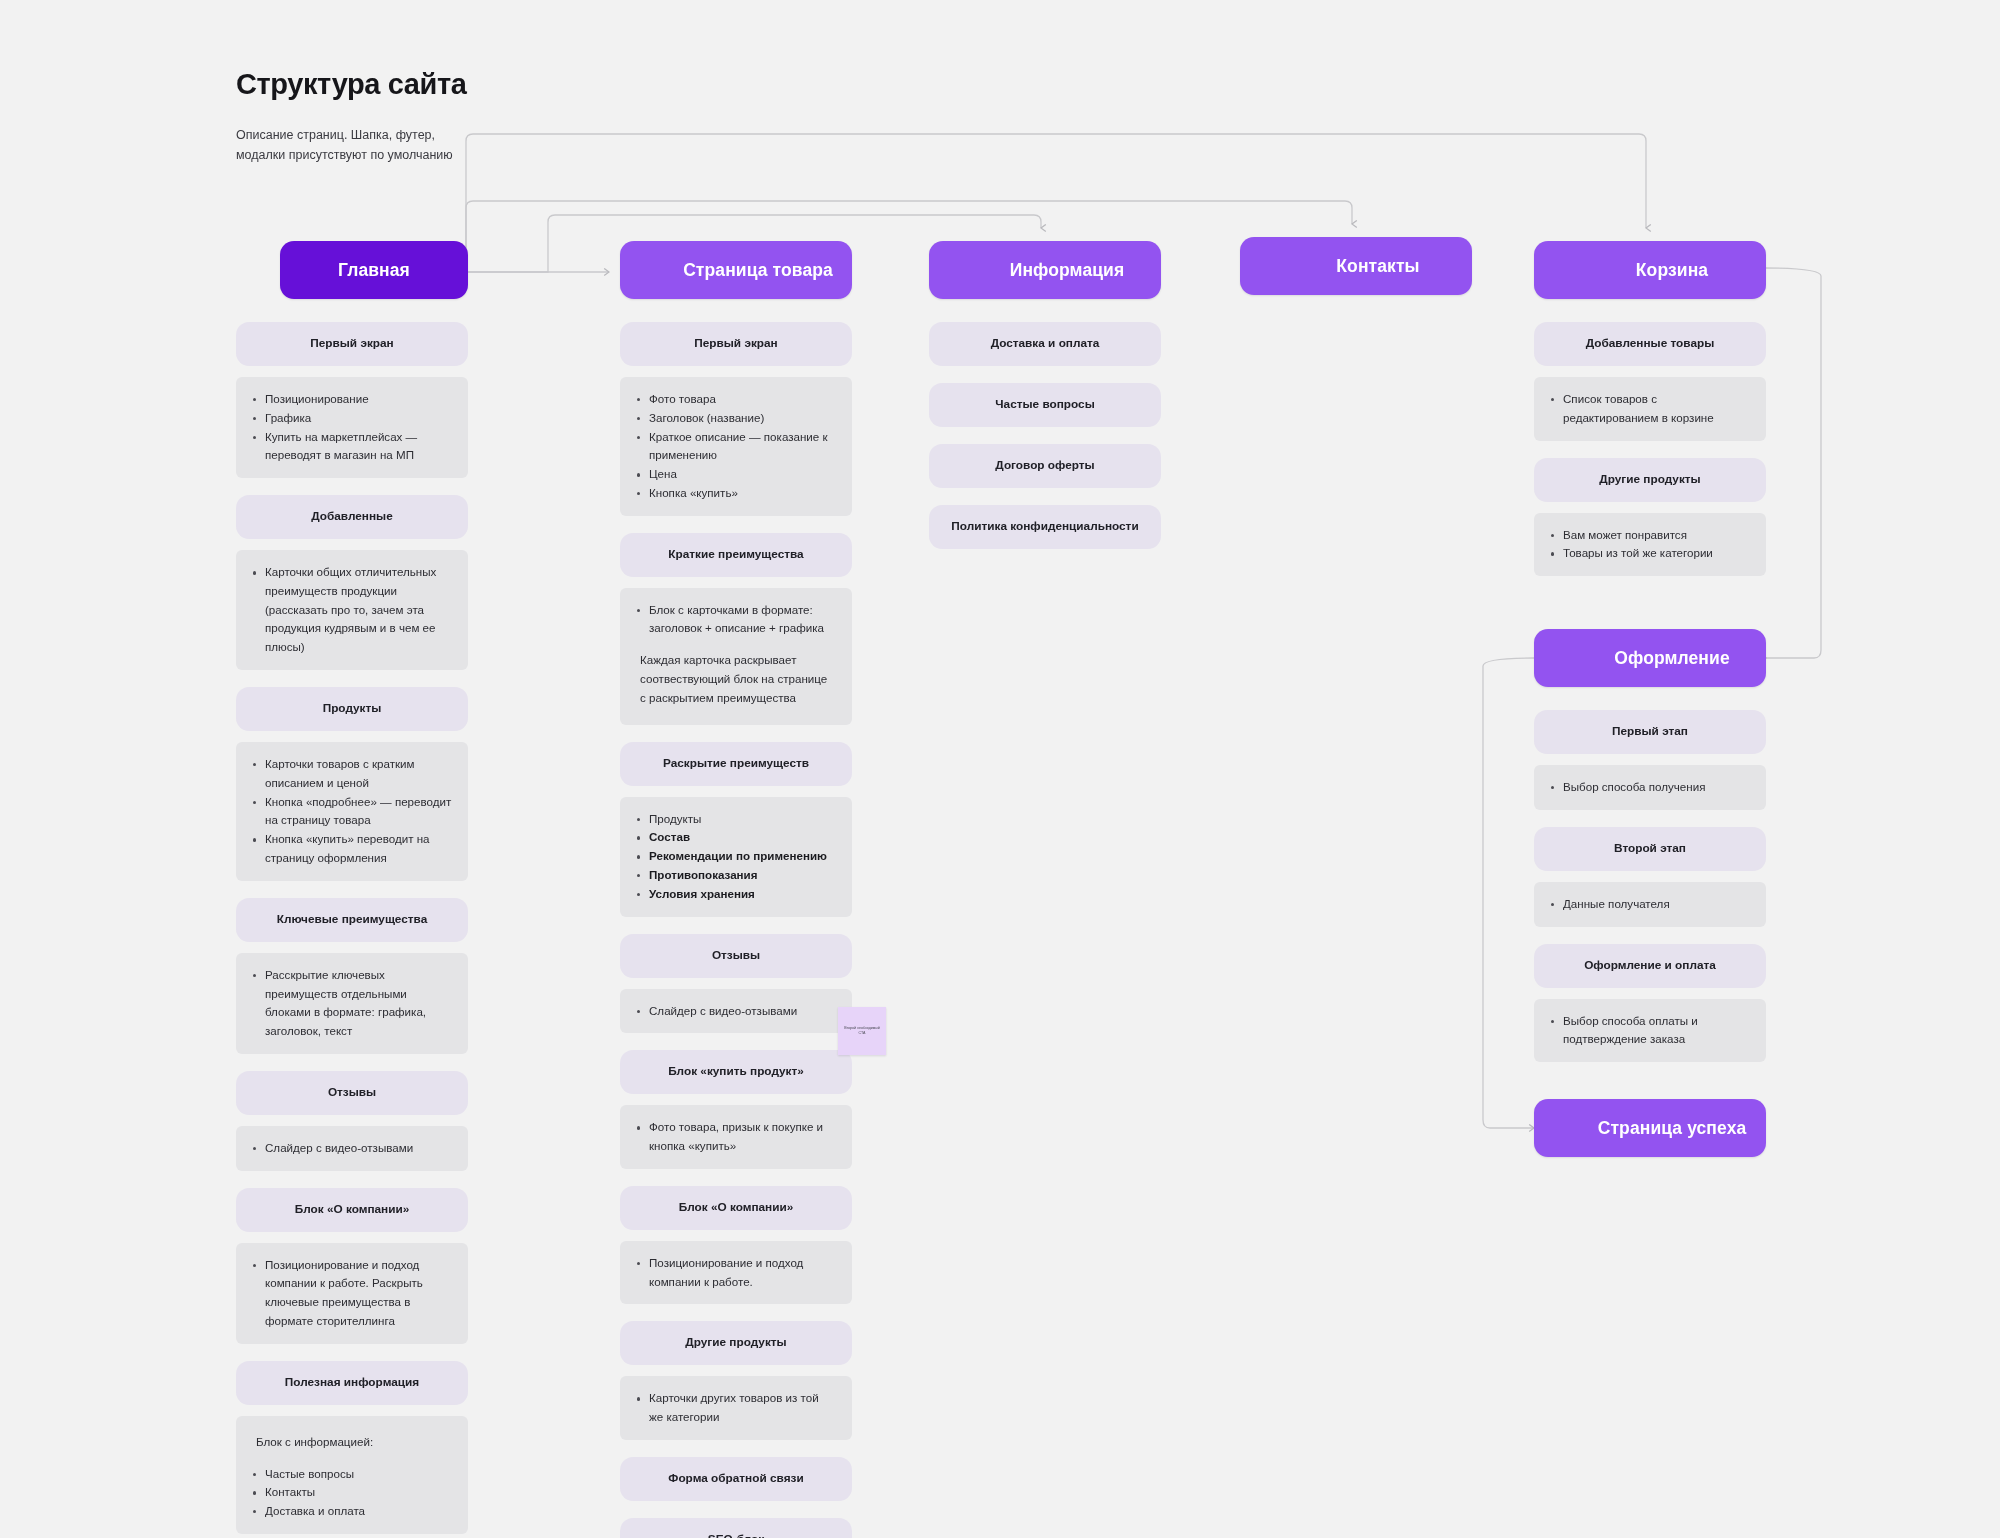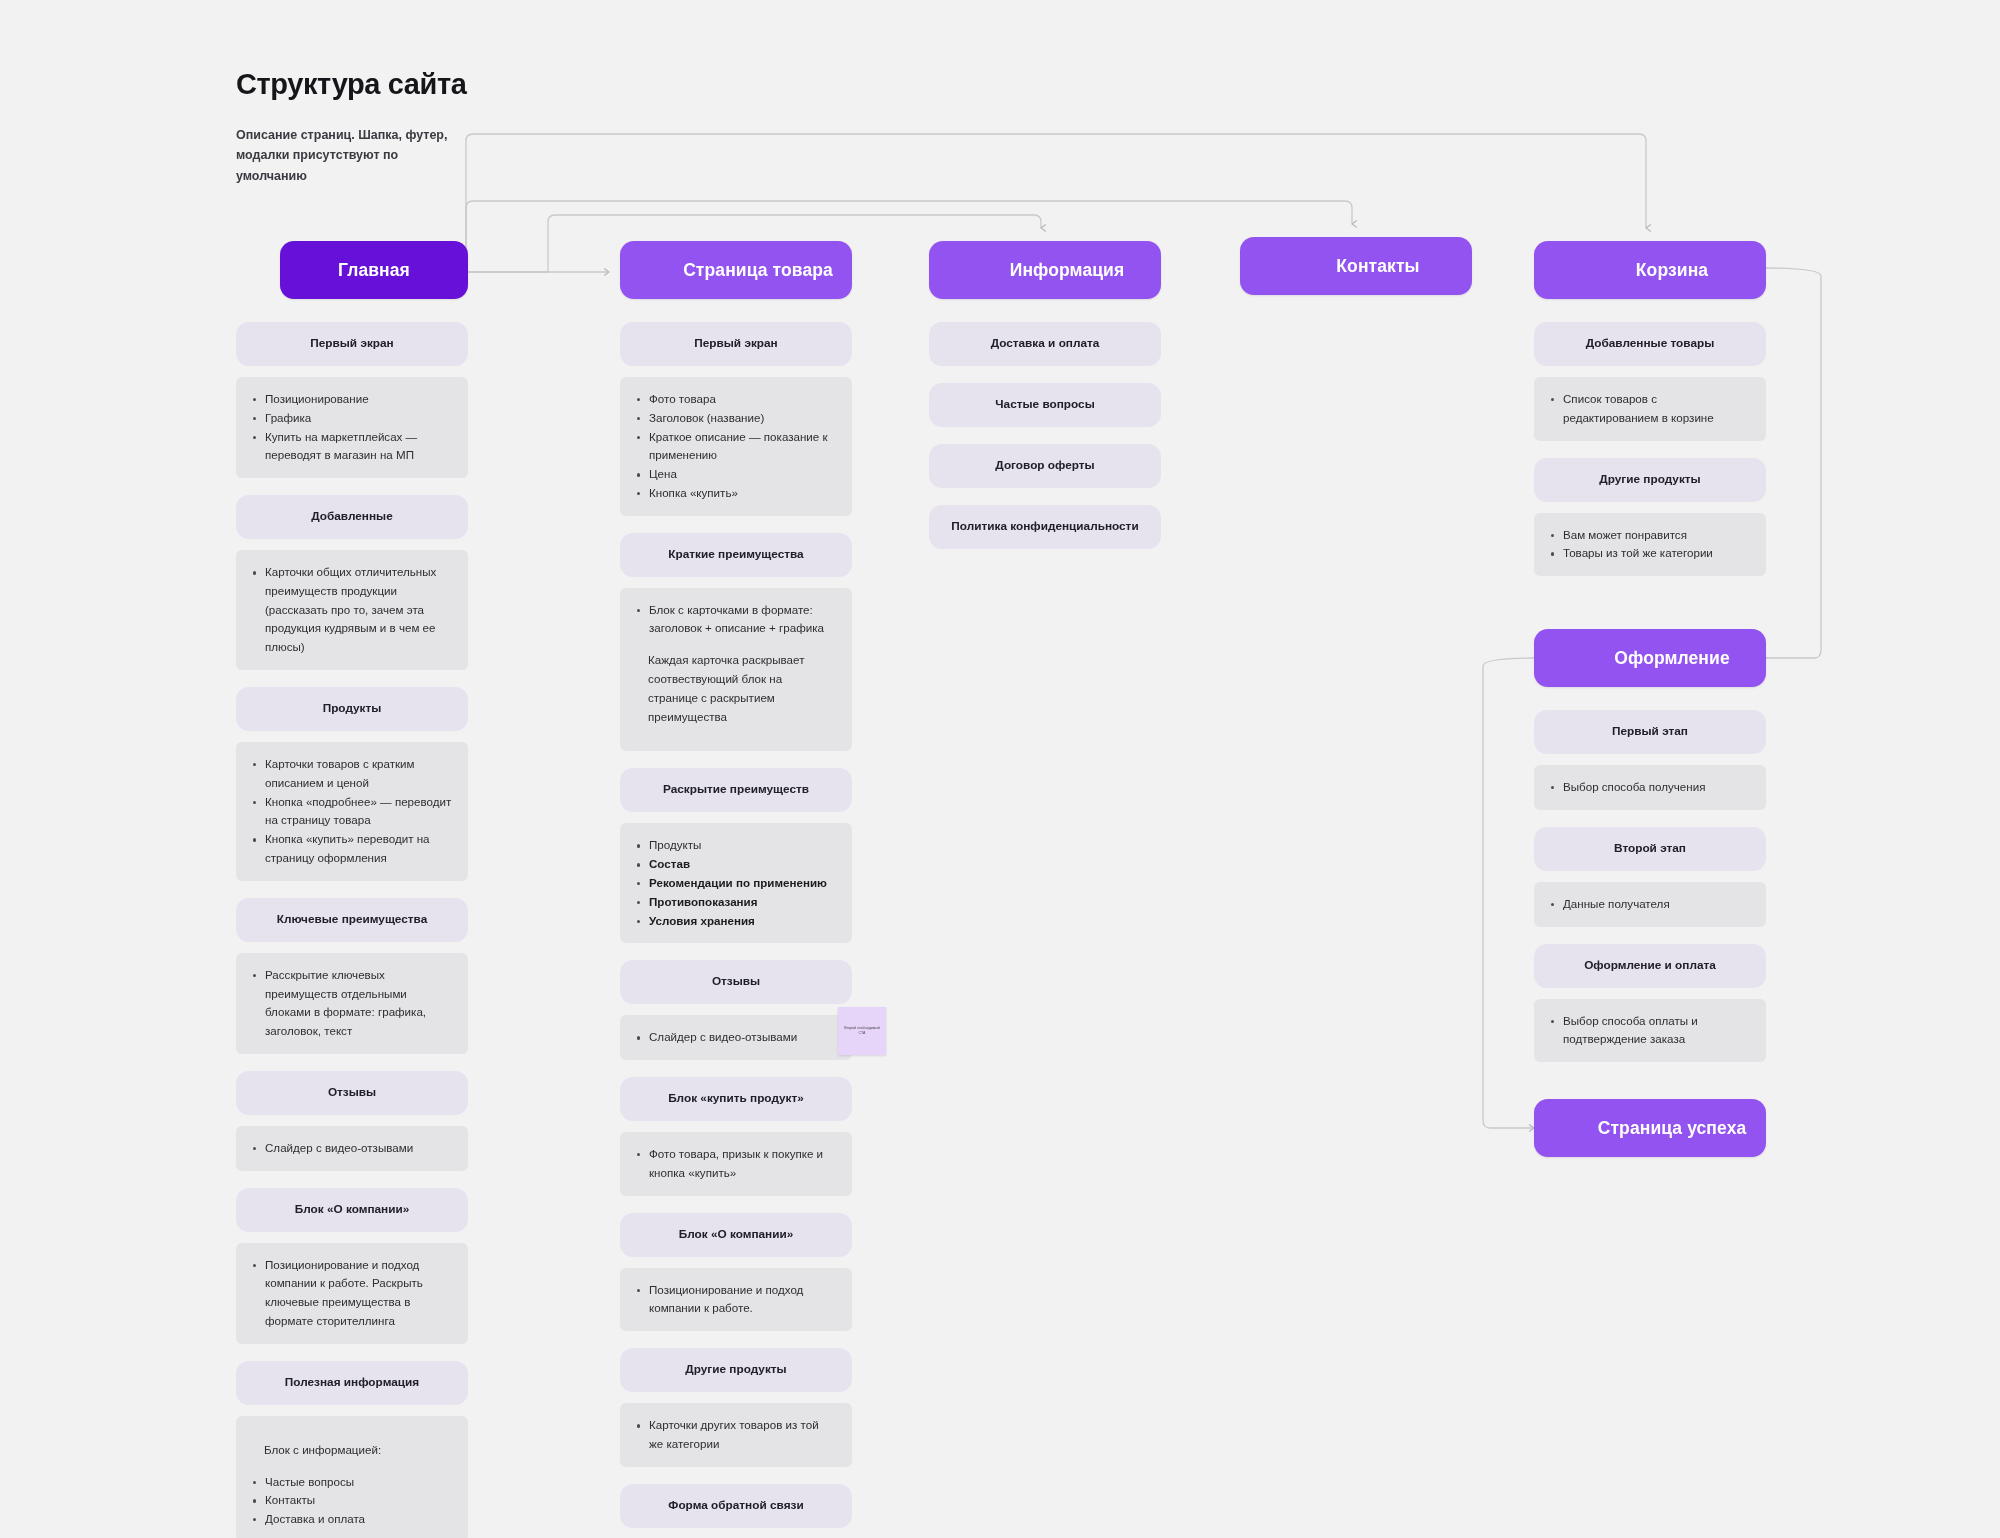--- a/index.html
+++ b/index.html
@@ -11,21 +11,21 @@
   }
   #canvas{position:absolute;inset:0;}
   svg.wires{position:absolute;left:0;top:0;width:2000px;height:1538px;pointer-events:none;z-index:1;}
 
   .page-title{
     position:absolute;left:236px;top:68px;
     font-size:29px;font-weight:700;letter-spacing:-.4px;color:#16161a;
   }
   .page-desc{
     position:absolute;left:236px;top:125px;width:230px;
-    font-size:12.5px;line-height:1.62;color:#3a3a40;font-weight:700;
+    font-size:12.5px;line-height:1.62;color:#3a3a40;font-weight:400;
   }
 
   .col{position:absolute;width:232px;z-index:2;}
 
   .node{
     border-radius:14px;display:flex;align-items:center;justify-content:center;
     text-align:center;color:#fff;font-weight:700;letter-spacing:.1px;
     box-shadow:0 1px 2px rgba(20,10,40,.10);
   }
   .node.root{background:#6610d8;height:58px;font-size:17.5px;margin-left:44px;}
@@ -41,21 +41,21 @@
     background:#e4e4e6;border-radius:6px;
     padding:13px 16px 13px 16px;font-size:11.6px;line-height:1.62;color:#2d2d33;
   }
   .body ul{list-style:none;}
   .body li{position:relative;padding-left:13px;}
   .body li::before{
     content:"";position:absolute;left:1px;top:8px;width:3.4px;height:3.4px;
     border-radius:50%;background:#4b4b52;
   }
   .body li.b{font-weight:700;color:#1b1b20;}
-  .body p{margin:12px;}
+  .body p{margin:4px;}
   .body p + ul, .body ul + p{margin-top:13px;}
 
   .gap-s{height:11px;}
   .gap-m{height:17px;}
   .gap-l{height:23px;}
 
   .sticky{
     position:absolute;z-index:6;background:#e7d4f9;
     width:48px;height:48px;display:flex;align-items:center;justify-content:center;
     text-align:center;font-size:3.6px;line-height:1.5;color:#4a4a55;

